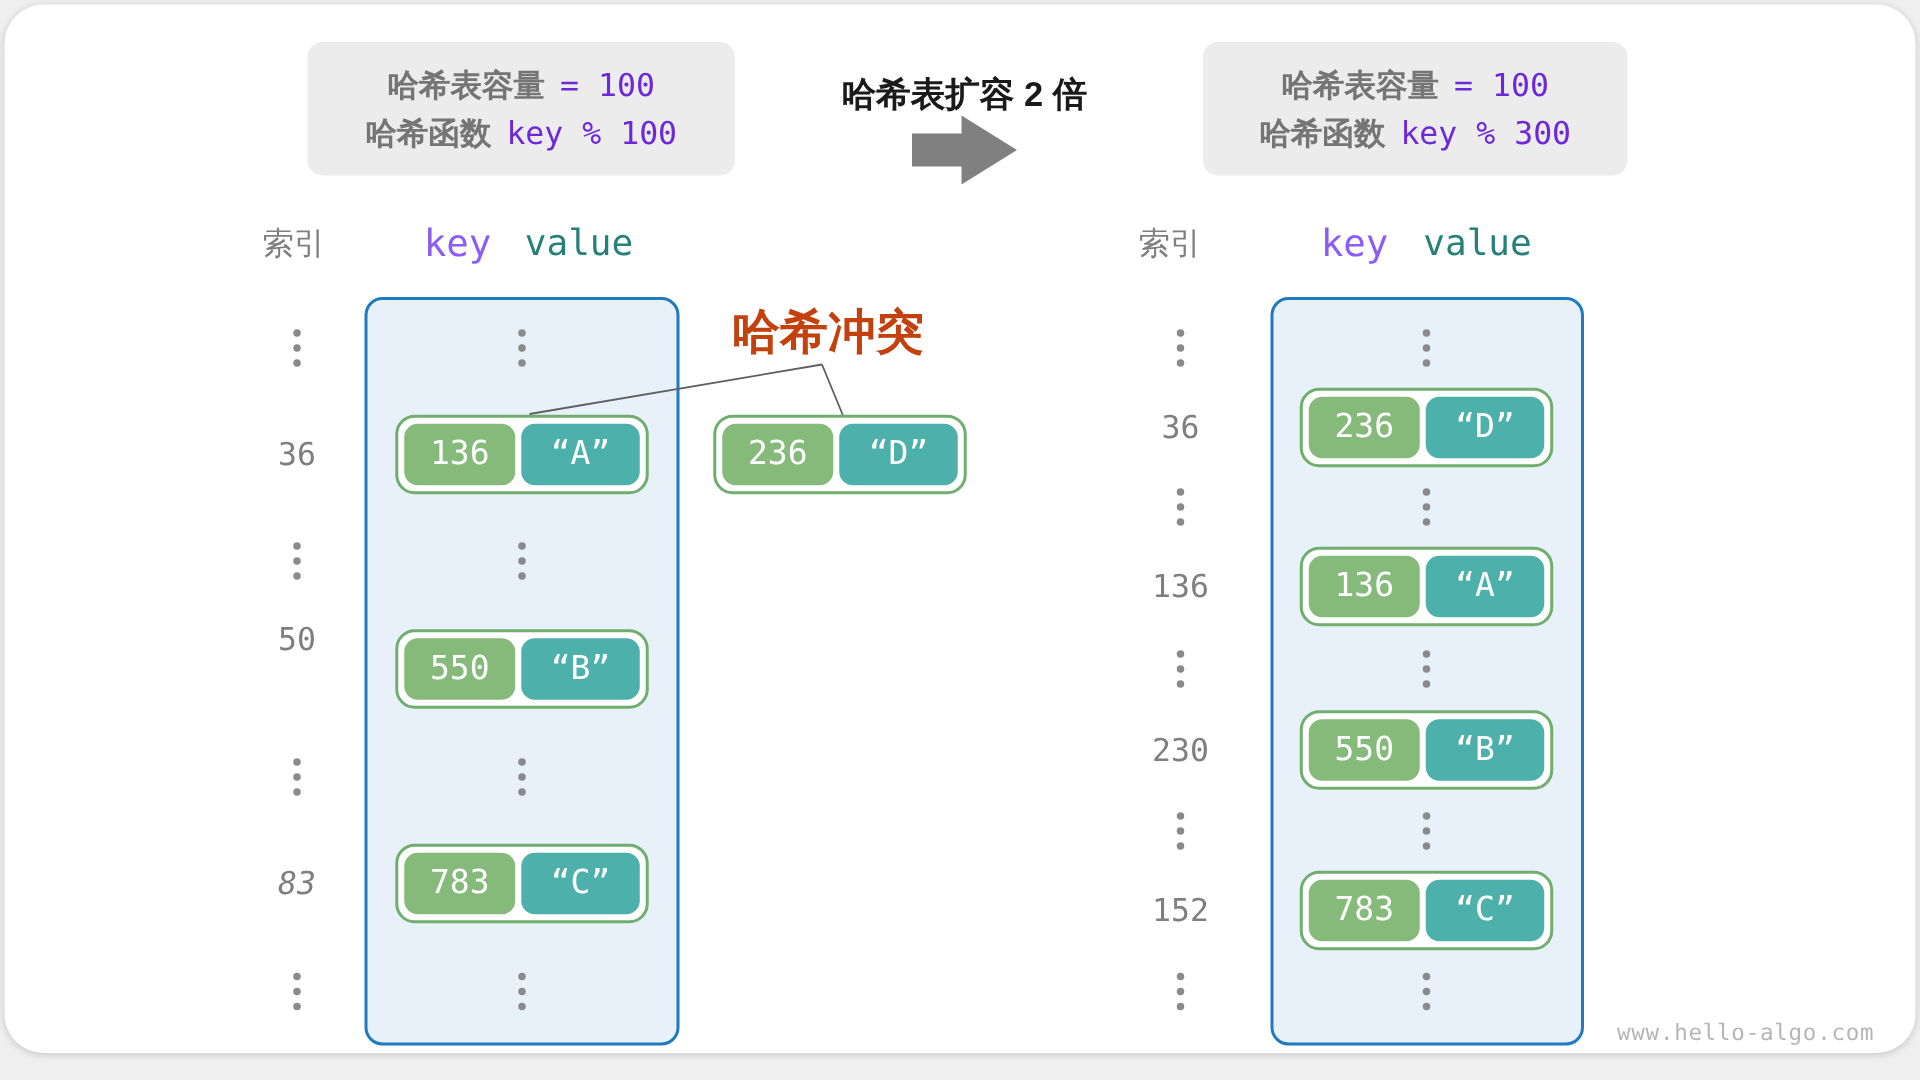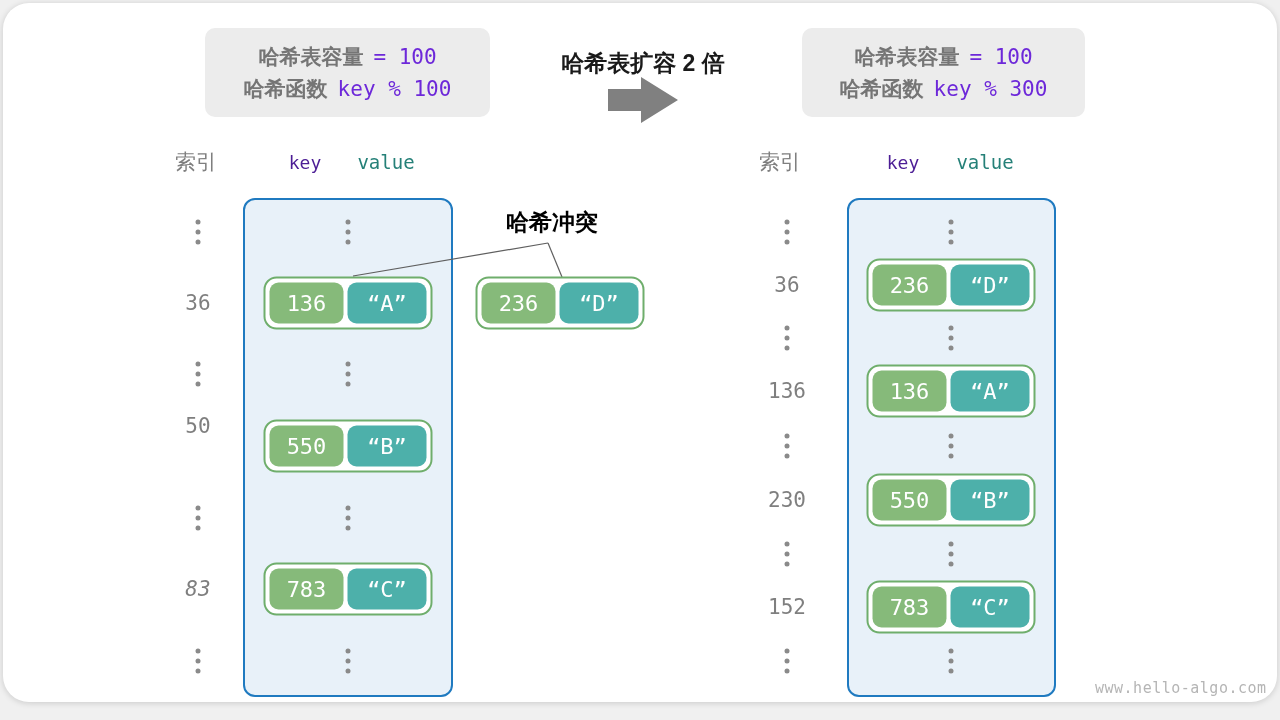--- a/index.html
+++ b/index.html
@@ -27,22 +27,22 @@
   .info-line { display:flex; align-items:baseline; gap:10px; white-space:nowrap; }
   .info-cjk { font-weight:bold; color:#757575; font-size:21px; }
   .info-val { color:#6d28d9; font-size:21px; }
 
   .diagram-title {
     font-weight:bold; font-size:23px; color:#1a1a1a; white-space:nowrap;
   }
 
   
   .hdr-gray  { color:#7f7f7f; font-size:21px; white-space:nowrap; }
-  .hdr-key   { color:#4c1d95; font-size:18px; }
-  .hdr-value { color:#258078; font-size:19px; }
+  .hdr-key   { color:#8b5cf6; font-size:25px; }
+  .hdr-value { color:#258078; font-size:24px; }
 
   
   .bucket {
     background:#e8f1f9; border:2.5px solid #1f7ac0; border-radius:12px;
   }
 
   
   .idx { color:#7f7f7f; font-size:21px; white-space:nowrap; }
 
   
@@ -54,21 +54,21 @@
     display:flex; gap:4px; padding:4px;
     background:#ffffff; border:2px solid #6fae6c; border-radius:13px;
   }
   .pkey, .pval {
     height:41px; display:flex; align-items:center; justify-content:center;
     color:#ffffff; font-size:22px; border-radius:9px; white-space:nowrap;
   }
   .pkey { width:74px; background:#86ba7a; }
   .pval { width:79px; background:#4db0aa; }
 
-  .collision-label { color:#000000; font-weight:bold; font-size:23px; white-space:nowrap; }
+  .collision-label { color:#c2410c; font-weight:bold; font-size:32px; white-space:nowrap; }
 
   .watermark { color:#b5b5b5; font-size:15px; letter-spacing:.5px; }
 
   svg { display:block; }
 </style>
 </head>
 <body>
 
 <div class="card"></div>
 
@@ -244,13 +244,13 @@
 <div class="pair abs center" style="left:951px; top:607px;">
   <div class="pkey mono">783</div>
   <div class="pval mono">“C”</div>
 </div>
 <div class="dots abs center" style="left:951px; top:661px;">
     <i></i>
     <i></i>
     <i></i>
   </div>
 
-<div class="watermark mono abs" style="left:1078px; top:679px;margin-left:17px;">www.hello-algo.com</div>
+<div class="watermark mono abs" style="left:1078px; top:679px;">www.hello-algo.com</div>
 
 </body></html>

